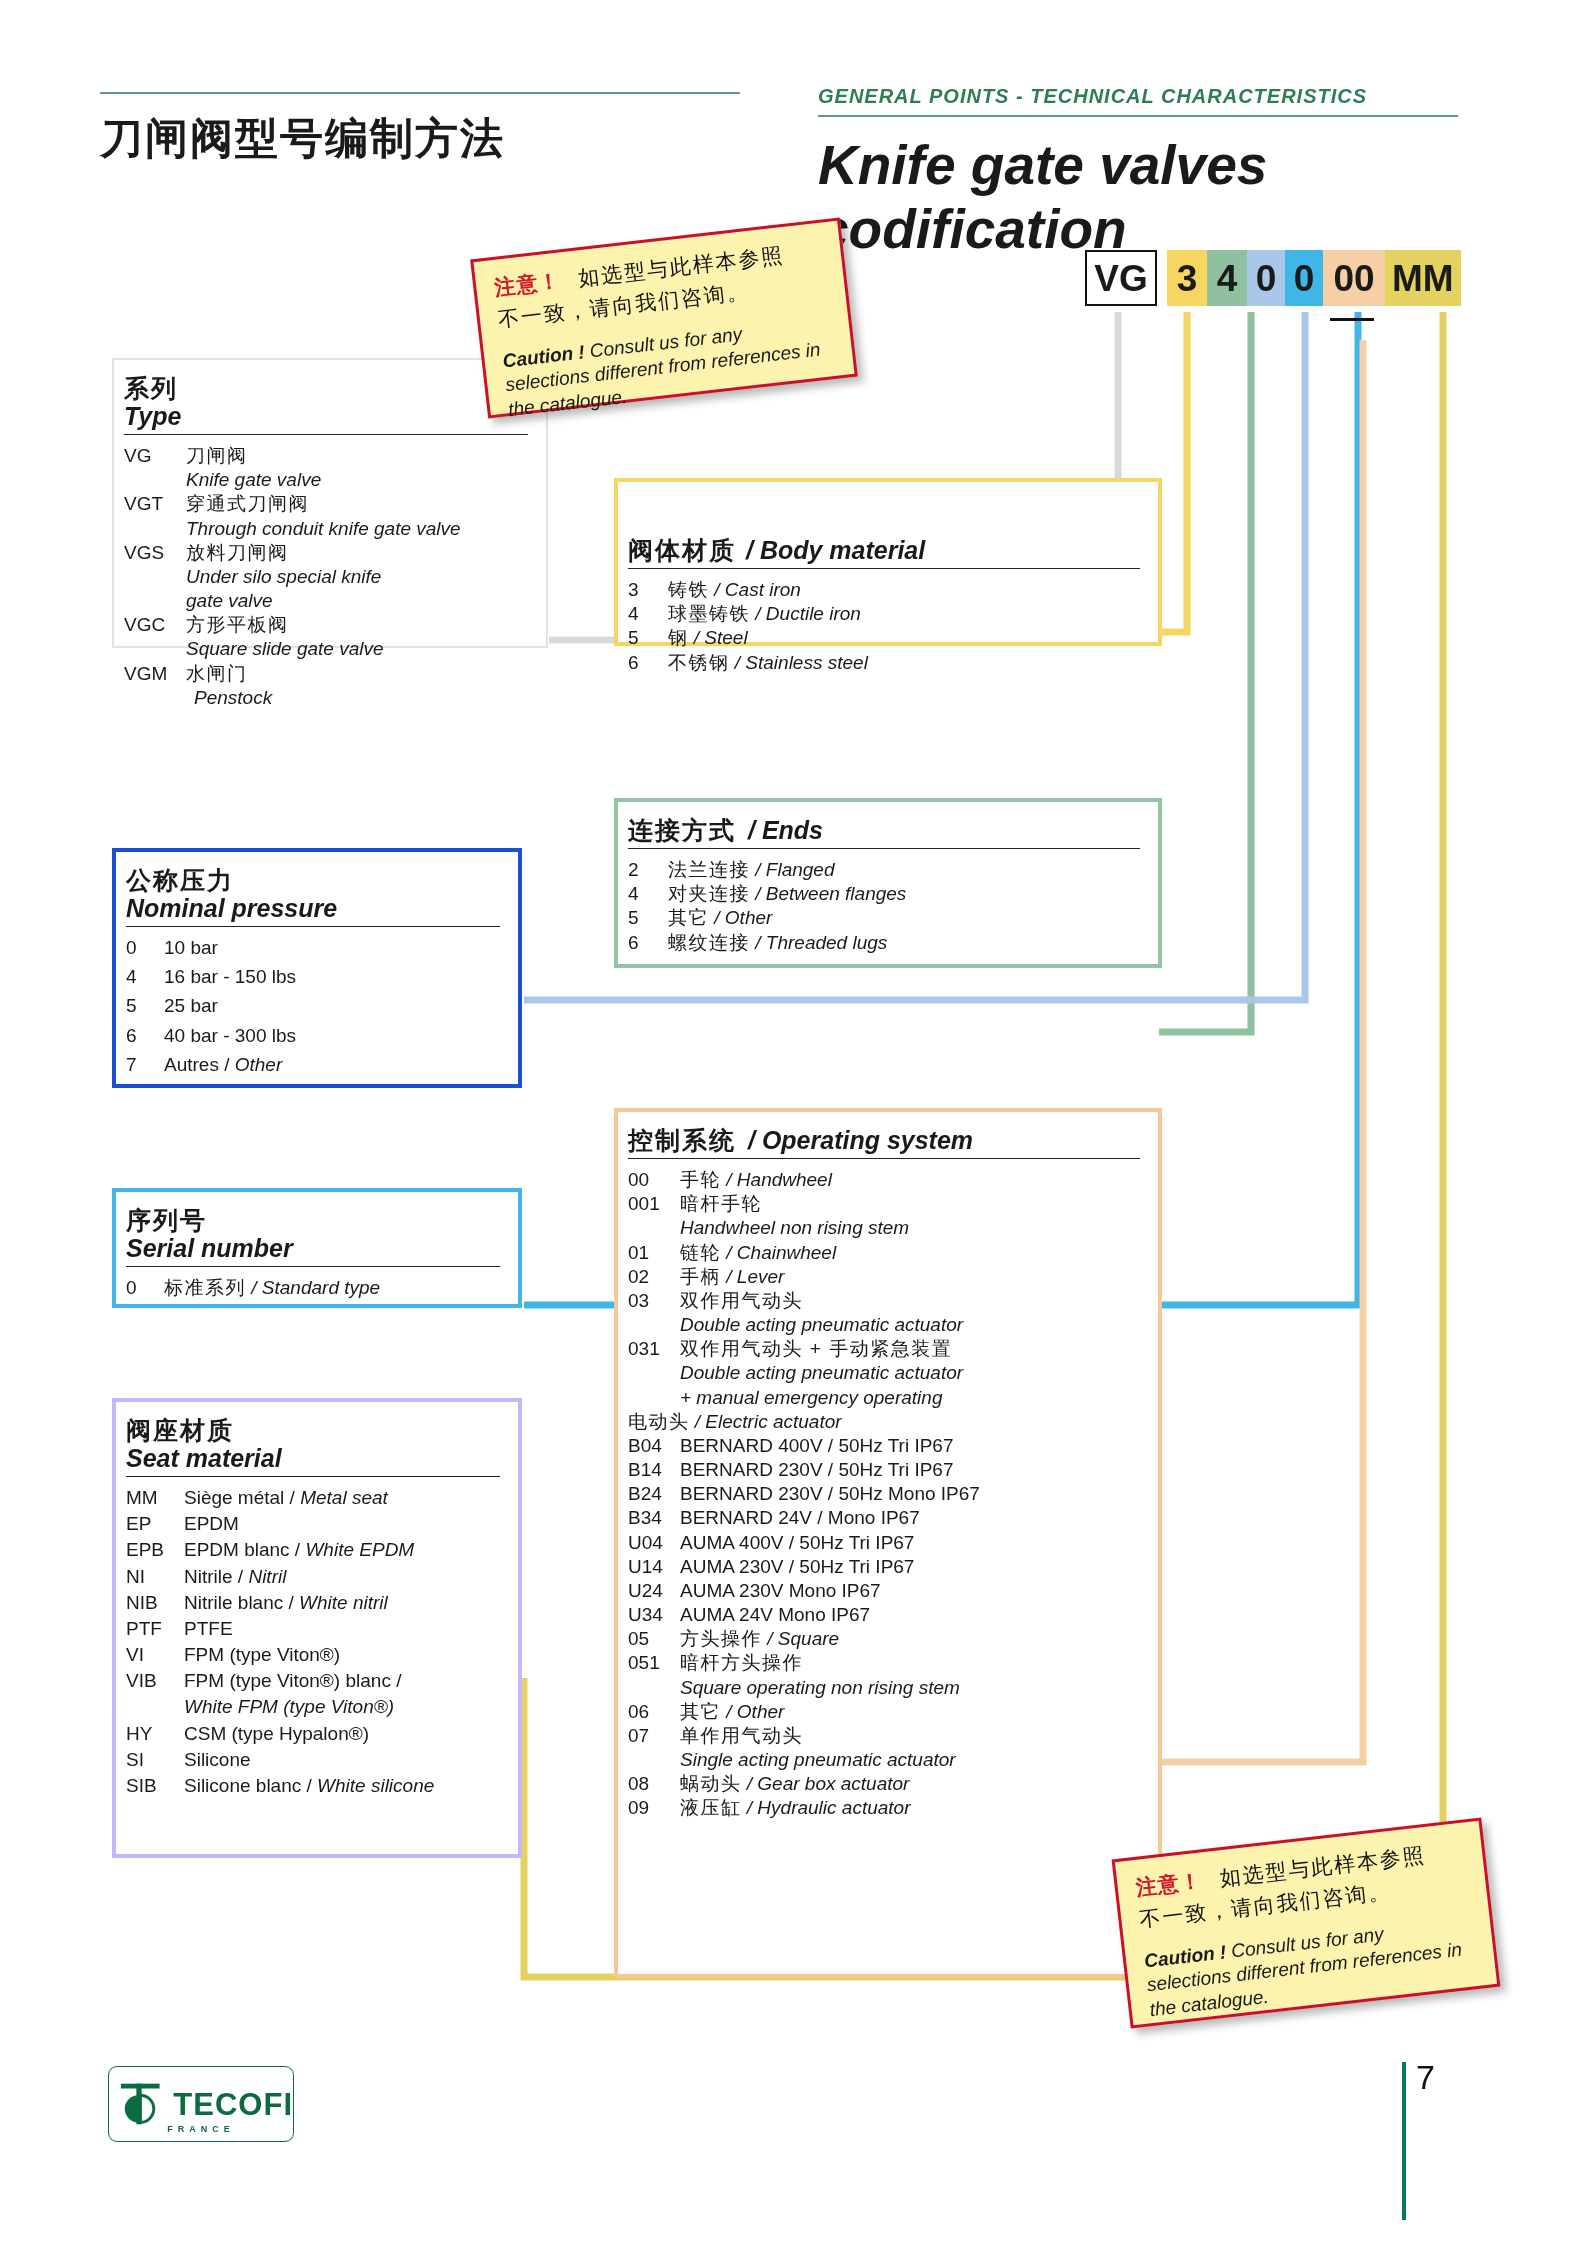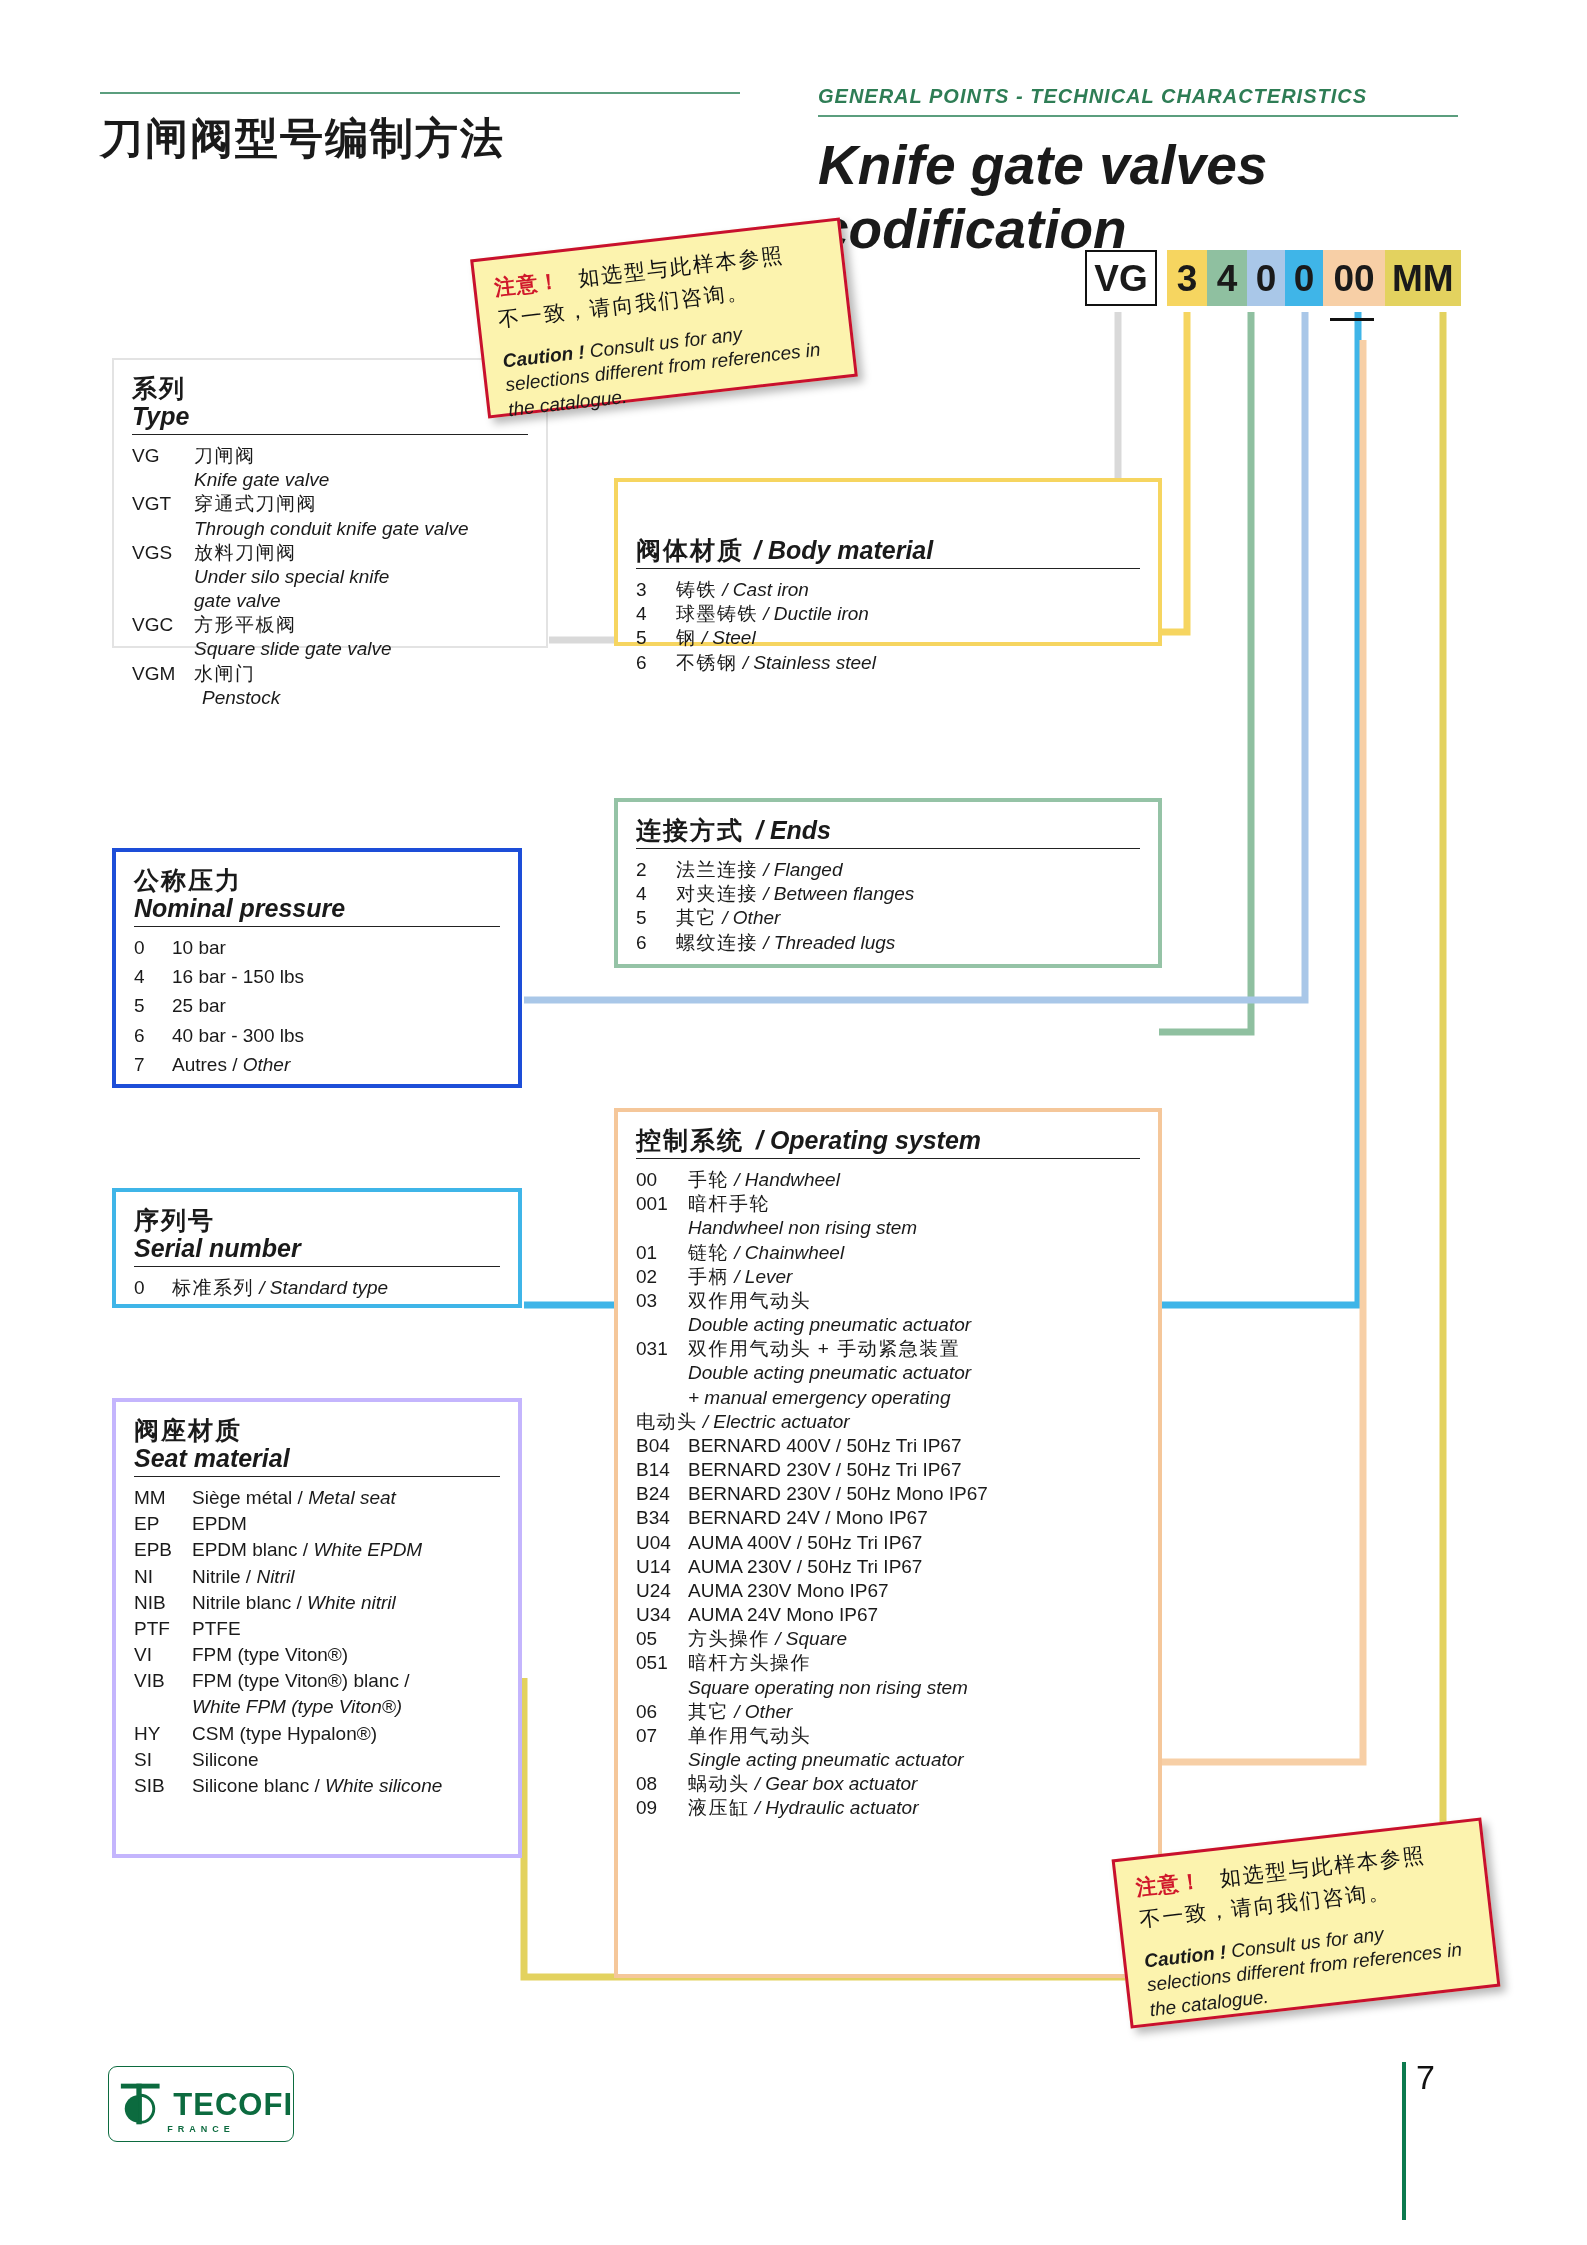--- a/index.html
+++ b/index.html
@@ -23,21 +23,21 @@
   #codestrip{left:1085px;top:250px;display:flex;align-items:flex-start;}
   .codebox{height:56px;min-width:40px;display:flex;align-items:center;
            justify-content:center;font-size:37px;font-weight:700;
            padding:0 7px;box-sizing:border-box;line-height:1;}
   .codebox.vg{border:2.5px solid #111;background:#fff;min-width:72px;
               margin-right:10px;}
   .ul00{position:absolute;left:1330px;top:318px;width:44px;
         border-bottom:3px solid #111;}
 
   
-  .panel{box-sizing:border-box;background:#fff;padding:14px 18px 14px 18px;}
+  .panel{box-sizing:border-box;background:#fff;padding:14px 18px 14px 10px;}
   .panel .ttl-cn{font-size:25px;font-weight:700;letter-spacing:2px;
                  line-height:1.12;}
   .panel .ttl-en{font-size:25px;font-weight:700;font-style:italic;
                  line-height:1.12;}
   .panel .ttl-line{border-bottom:1.6px solid #222;margin:4px 0 9px 0;}
   .row{display:flex;font-size:19px;line-height:1.22;margin-bottom:1px;}
   .rowcode{flex:0 0 auto;font-weight:400;}
   .rowtxt{flex:1 1 auto;}
   .it{font-style:italic;}
   .cn{letter-spacing:1.5px;}

